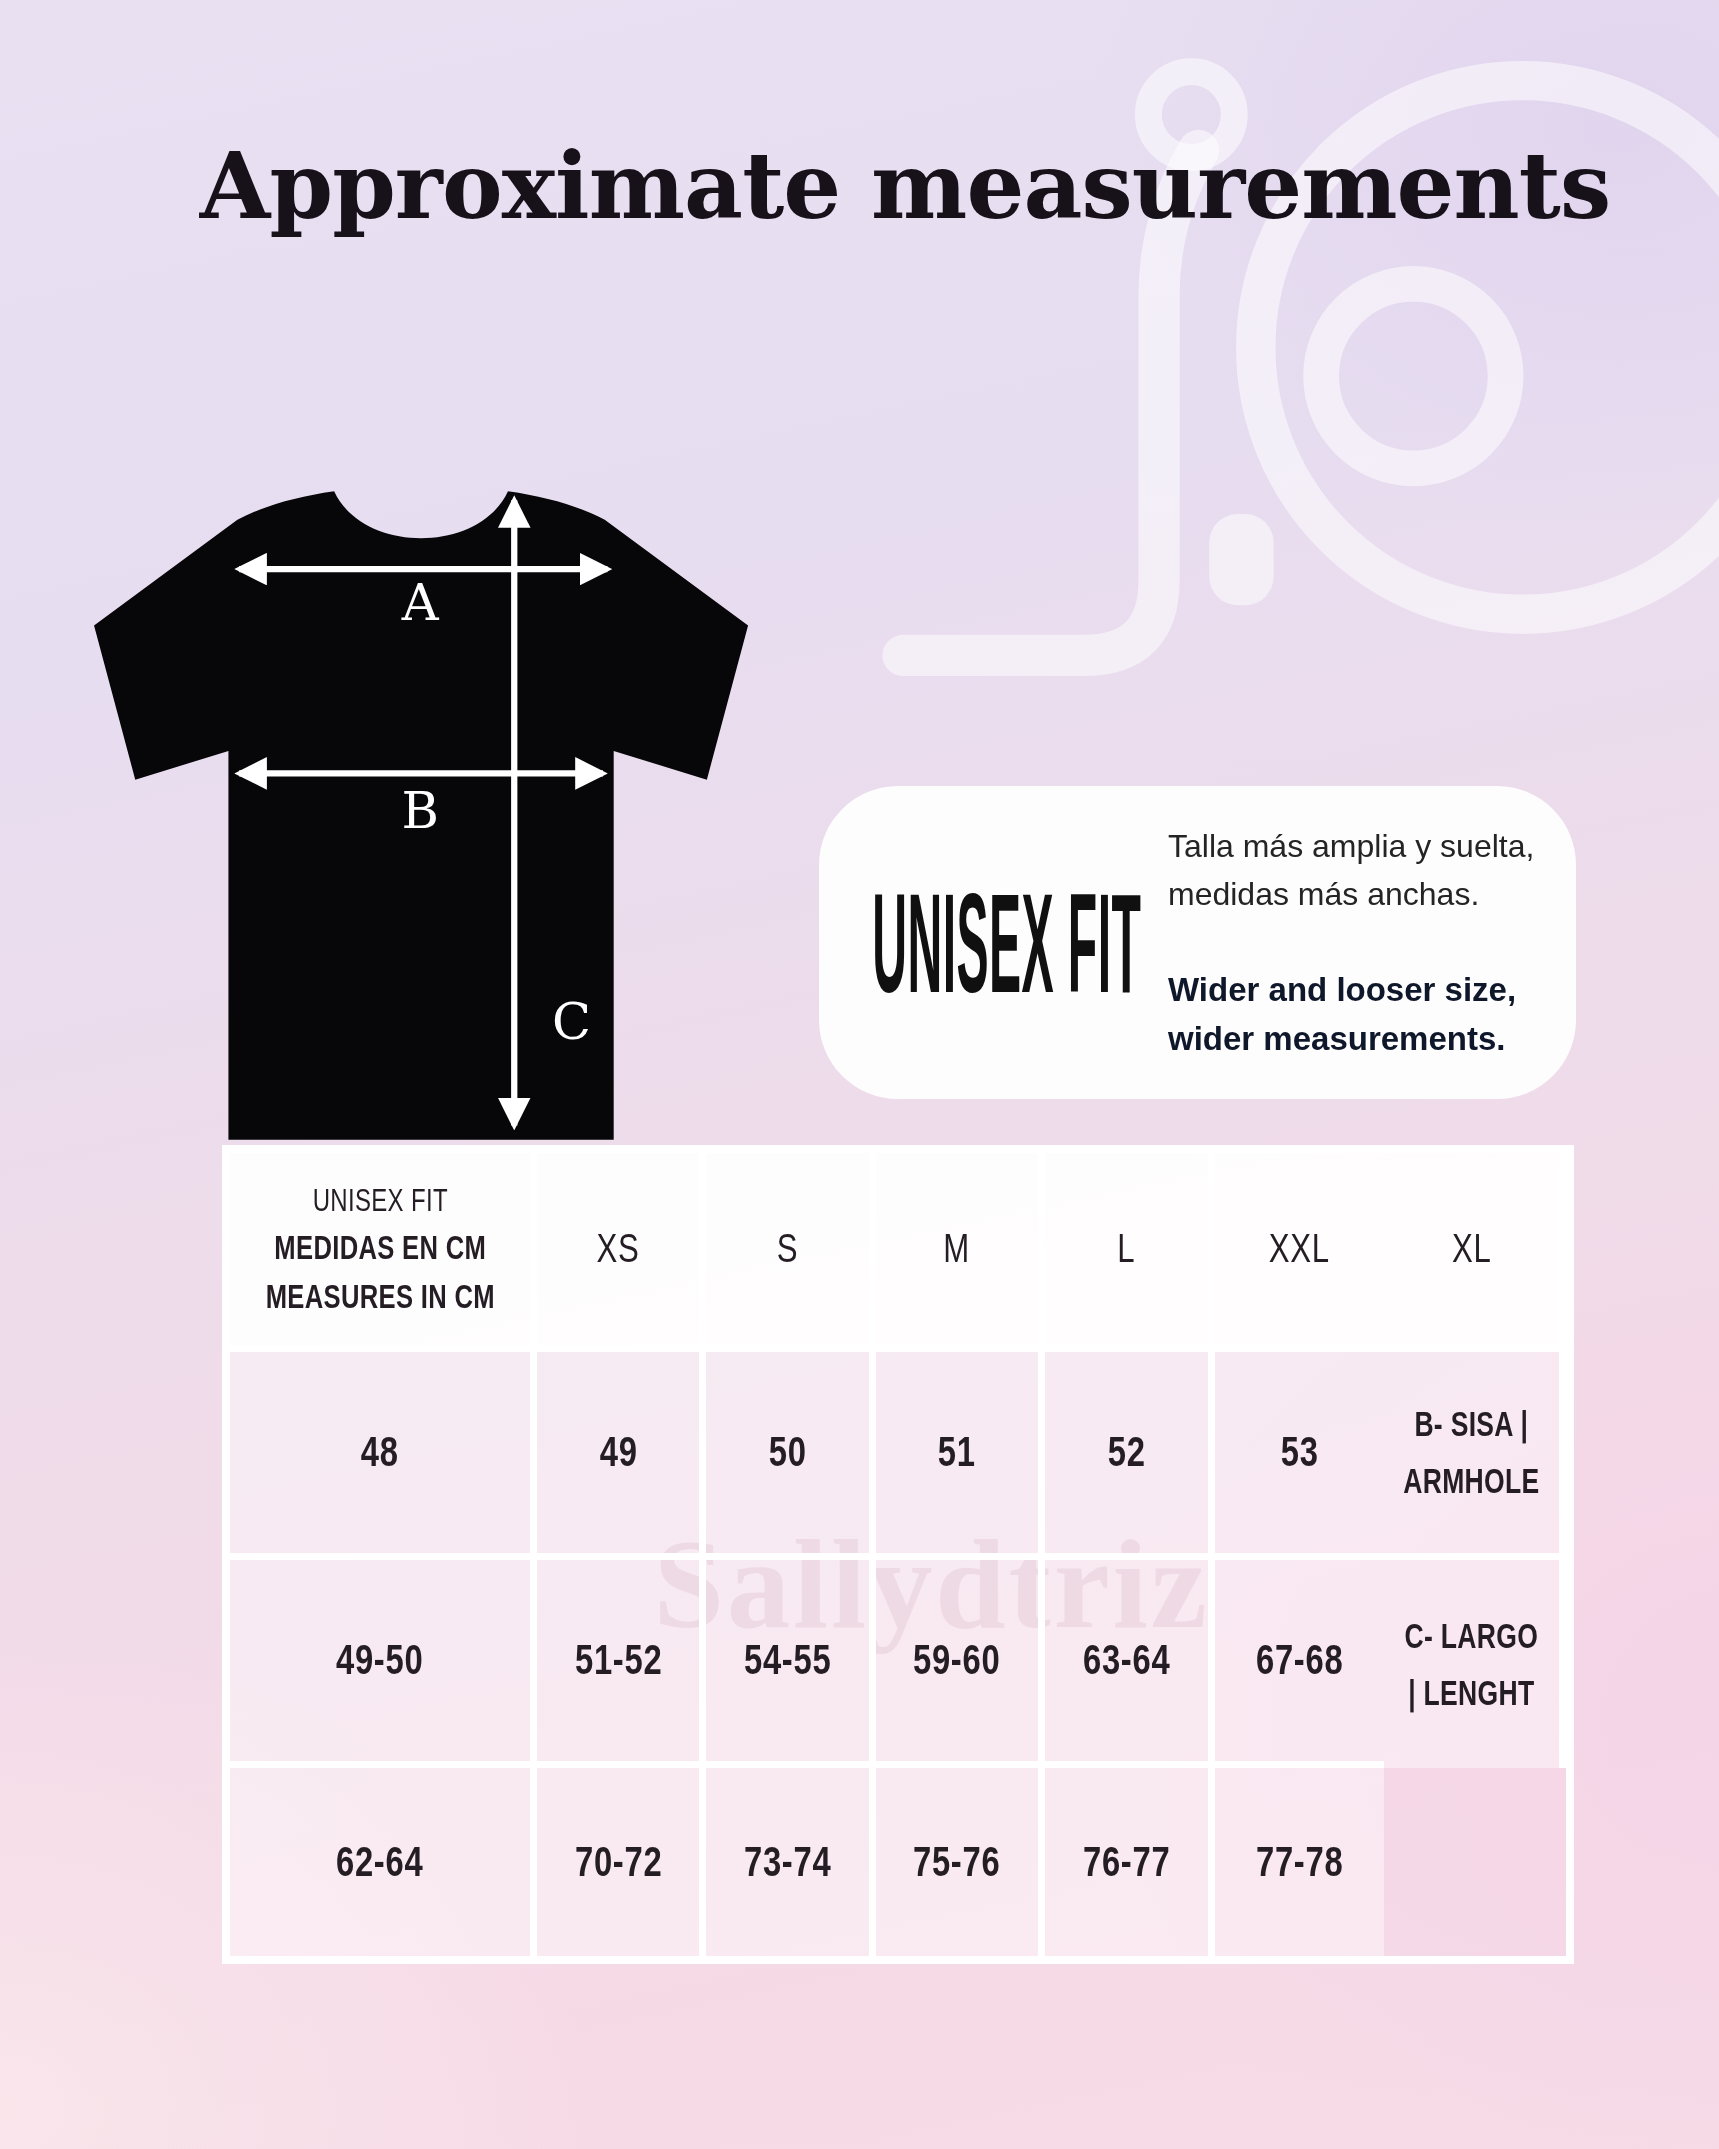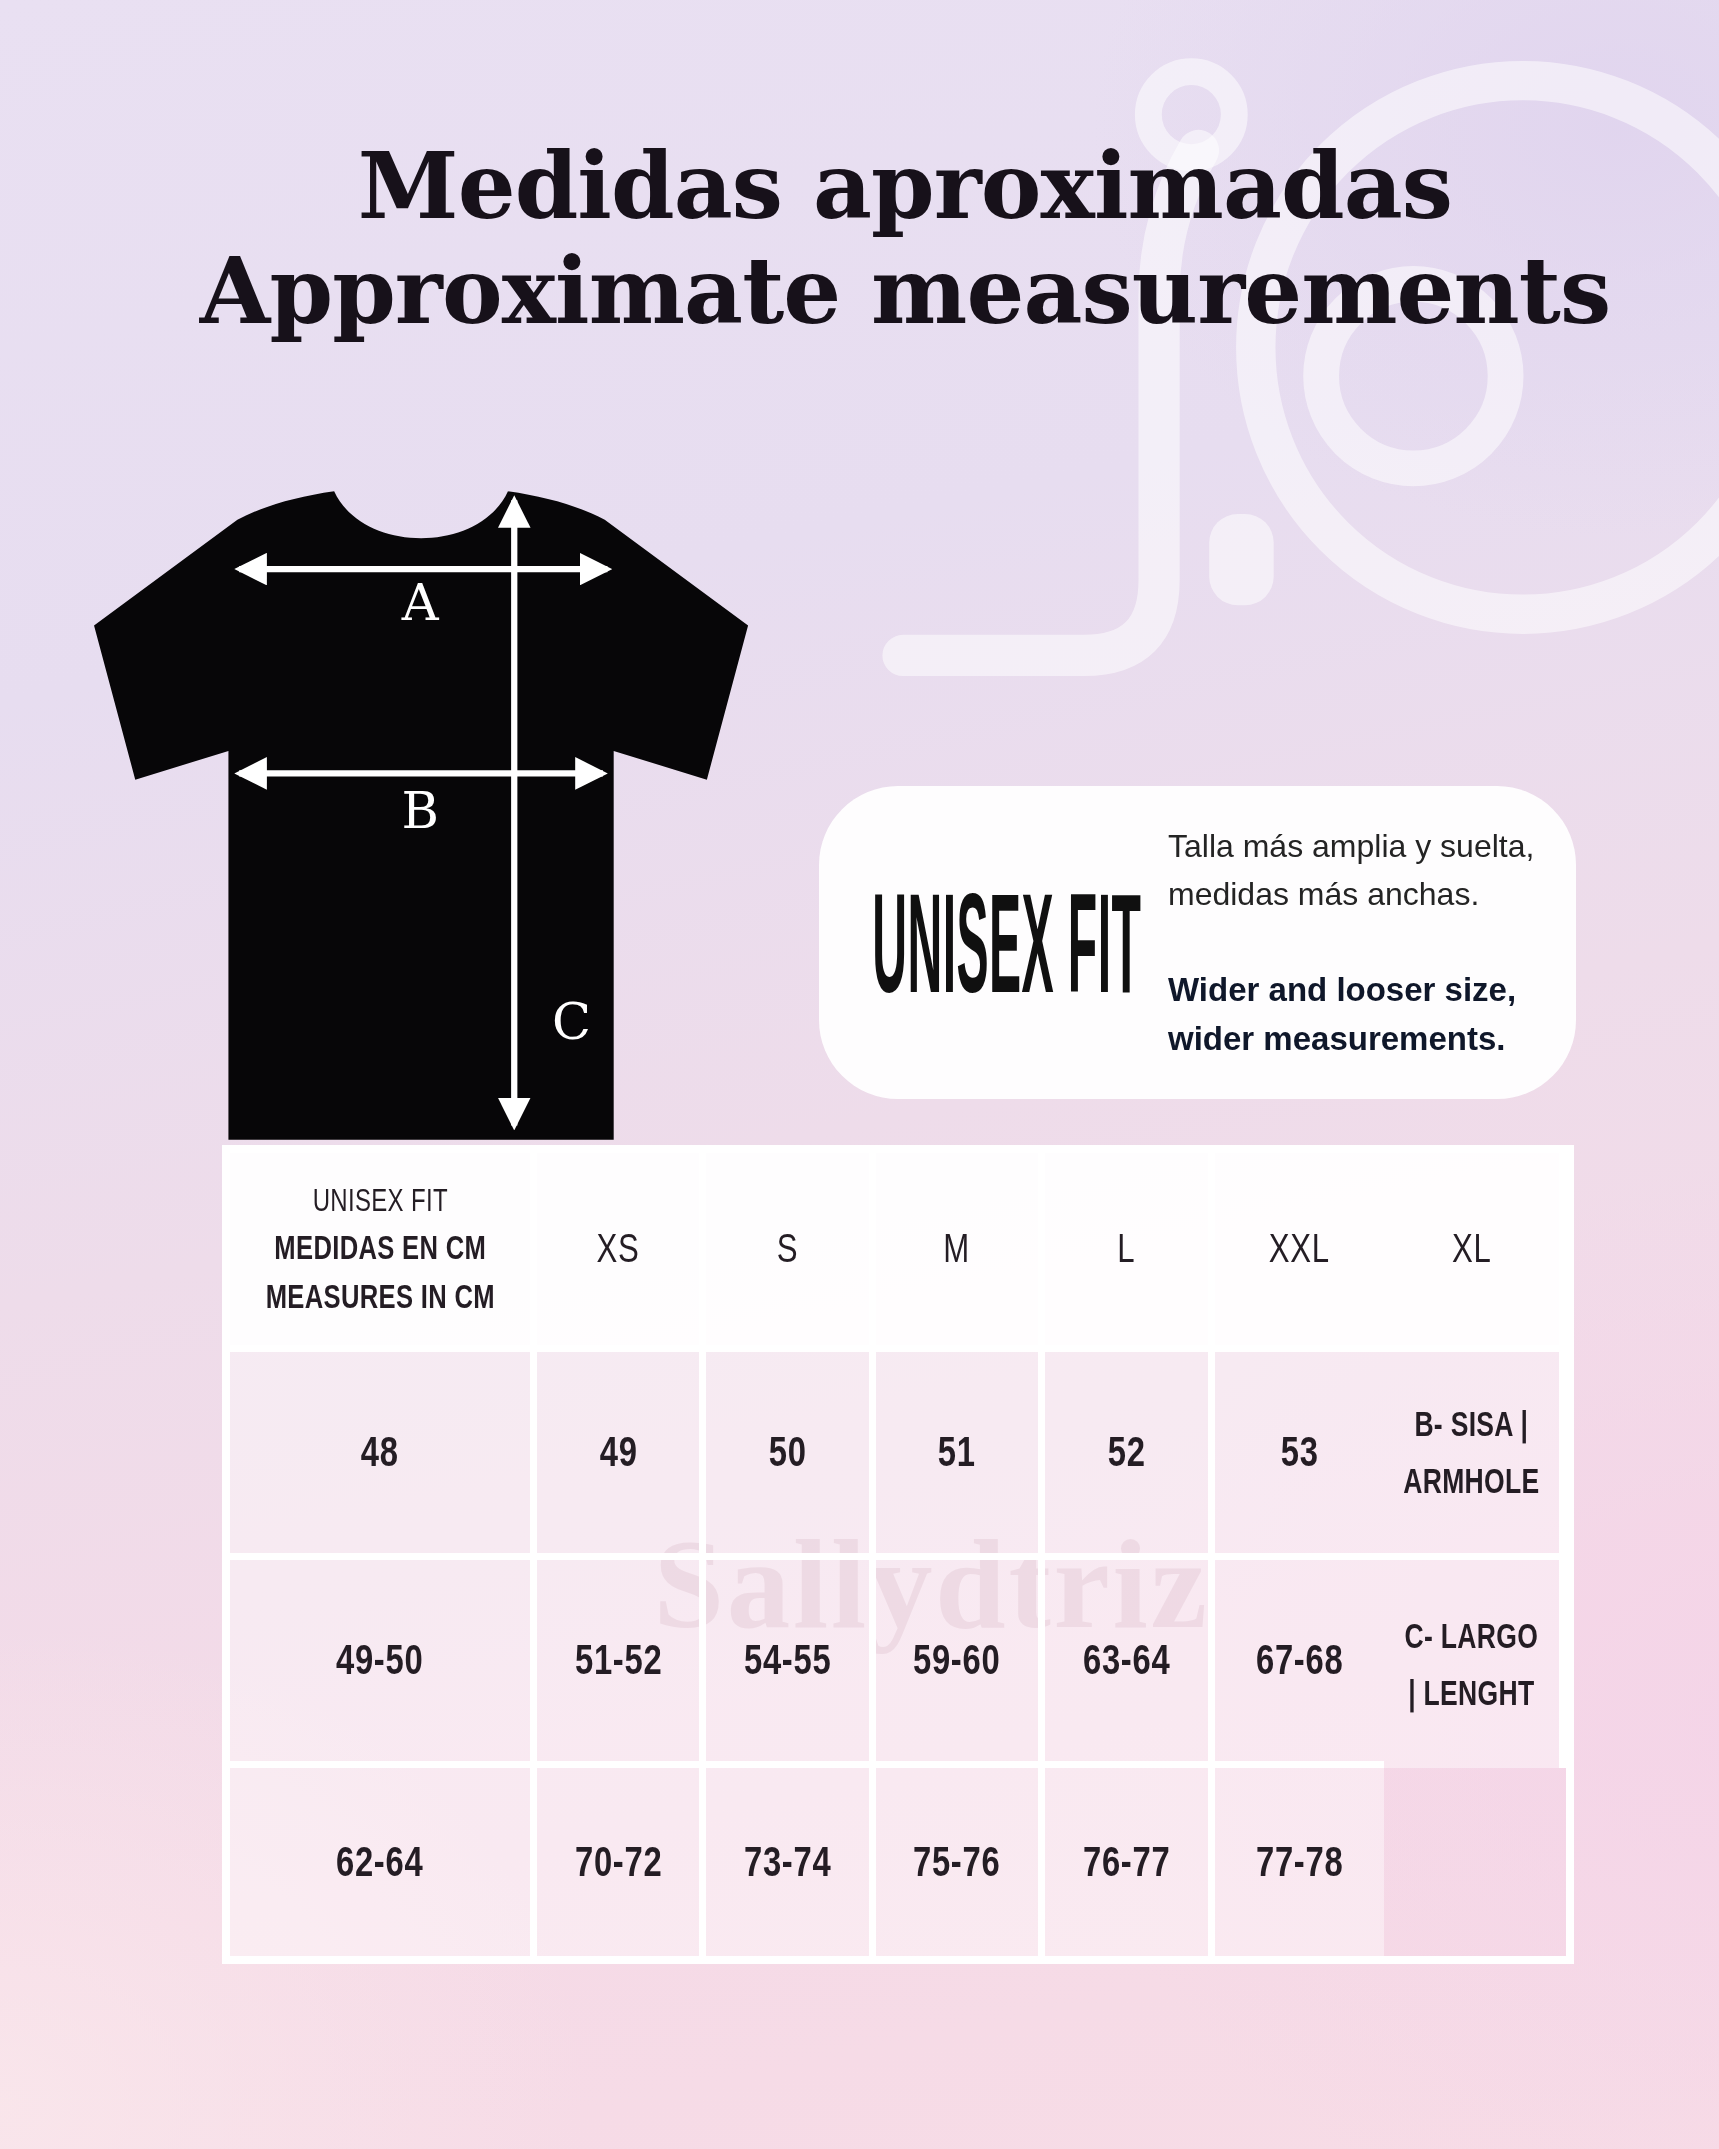--- a/index.html
+++ b/index.html
@@ -90,21 +90,20 @@
     <g fill="none" stroke="rgba(255,255,255,0.52)">
       <circle cx="1700" cy="388" r="298" stroke-width="44"></circle>
       <circle cx="1578" cy="420" r="103" stroke-width="40"></circle>
       <circle cx="1330" cy="128" r="48" stroke-width="30"></circle>
       <path d="M 1338 168 C 1312 212 1294 268 1294 330 L 1294 648 Q 1294 732 1210 732 L 1008 732" stroke-width="46" stroke-linecap="round"></path>
     </g>
     <rect x="1350" y="574" width="72" height="102" rx="32" fill="rgba(255,255,255,0.52)"></rect>
   </svg>
 
   <div class="title">
-    <div>Medidas aproximadas</div>
     <div>Approximate measurements</div>
   </div>
 
   <svg class="tshirt" viewBox="0 0 780 740">
     <defs>
       <marker id="ah" viewBox="0 0 10 10" refX="8.5" refY="5" markerWidth="5.2" markerHeight="5.2" orient="auto-start-reverse">
         <path d="M0,0 L10,5 L0,10 z" fill="#ffffff"></path>
       </marker>
     </defs>
     <path fill="#070608" fill-rule="evenodd" d="M 278 8 C 236 14 200 24 170 40 L 10 158 L 56 330 L 160 298 L 160 732

